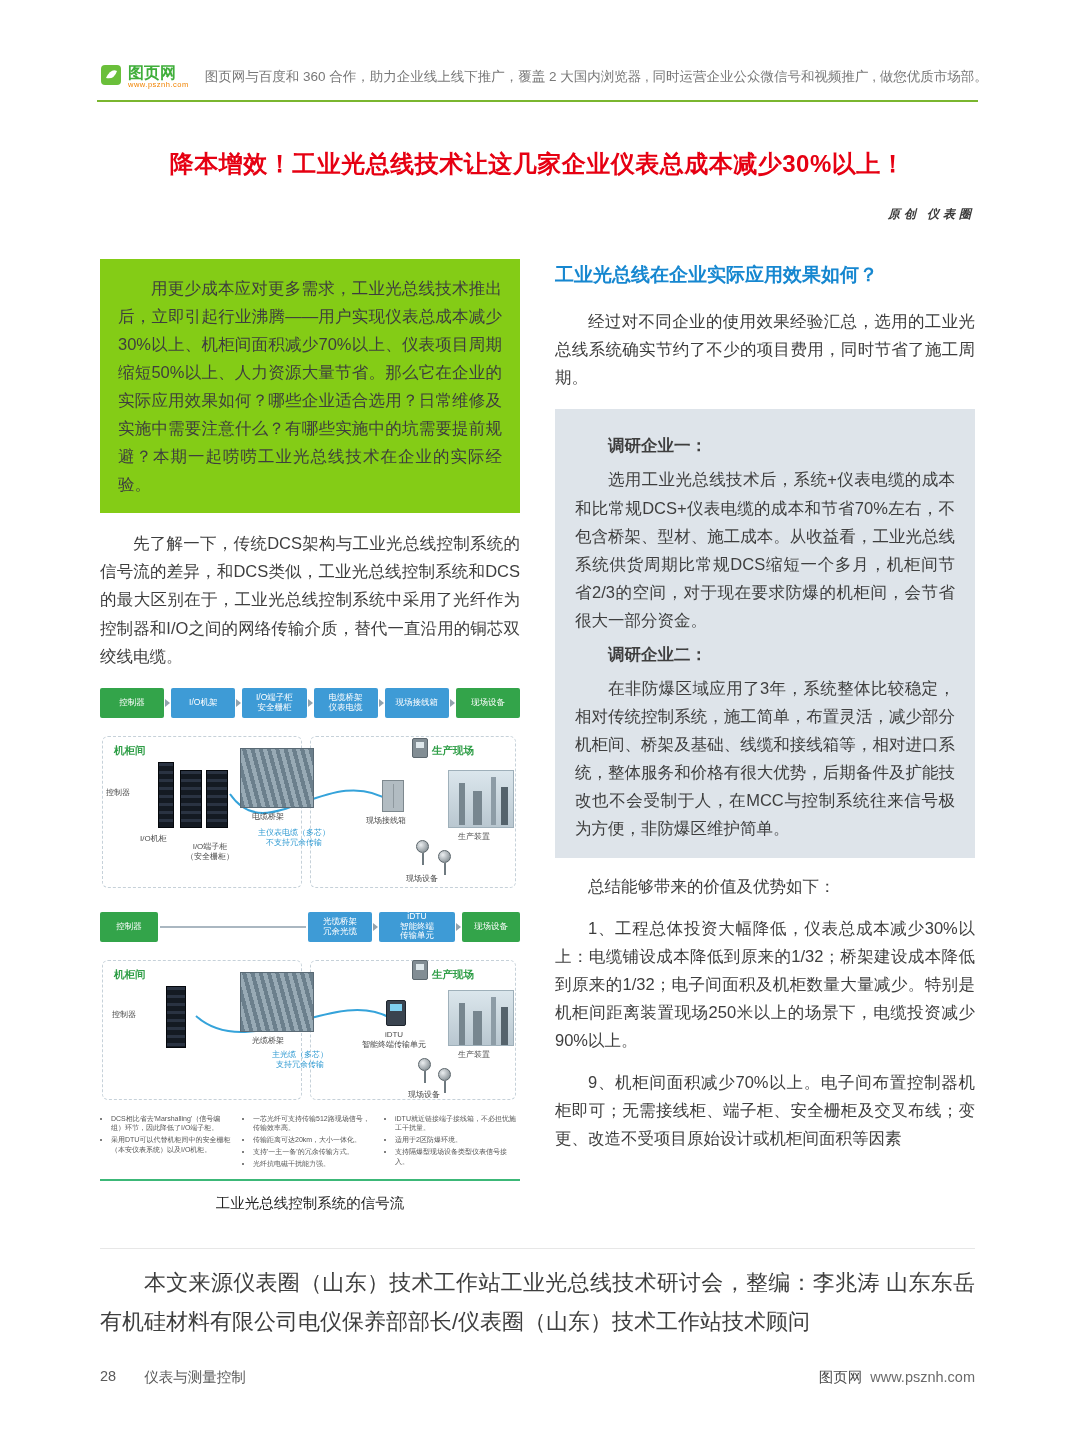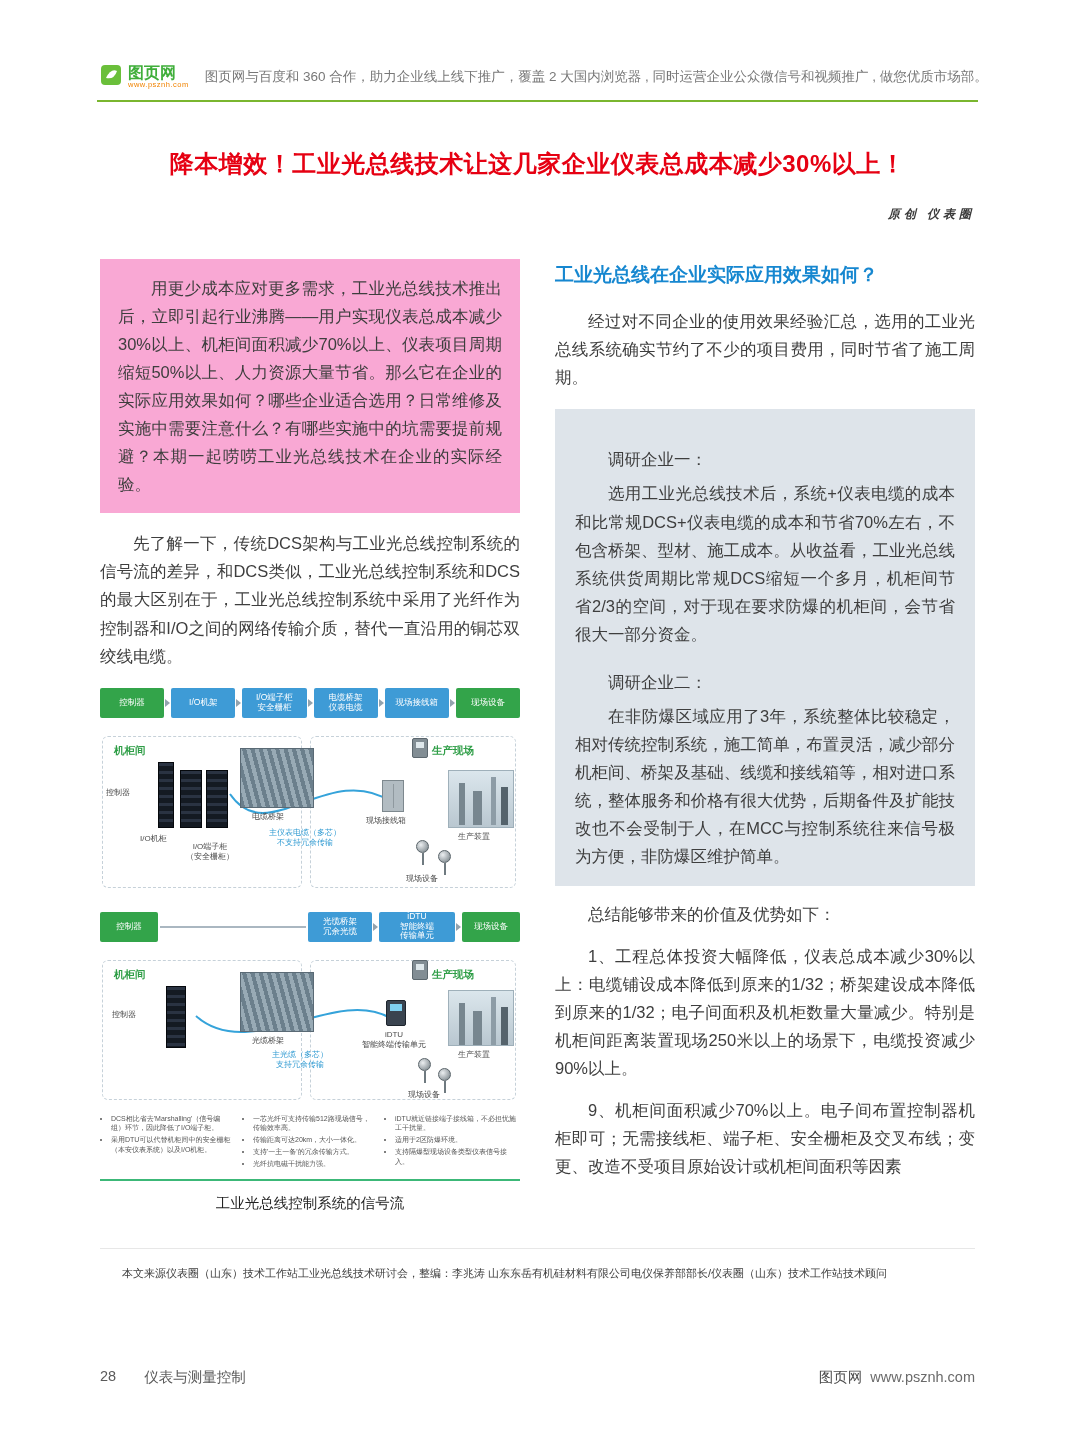--- a/index.html
+++ b/index.html
@@ -18,26 +18,26 @@
 
   
   .page-title { margin: 46px 100px 0 100px; text-align: center; color: #e60012; font-size: 24px; font-weight: bold; letter-spacing: .5px; }
   .byline { margin: 26px 100px 0 100px; text-align: right; font-family: "Liberation Serif", "DejaVu Serif", serif; font-style: italic; font-weight: 600; font-size: 12px; color: #3a3a3a; letter-spacing: 4px; }
 
   
   .columns { display: flex; gap: 35px; margin: 36px 100px 0 100px; width: 875px; }
   .col { width: 420px; flex: 0 0 420px; font-size: 16.5px; line-height: 1.7; text-align: justify; }
   .col p { text-indent: 2em; }
 
-  .intro-box { background: #f9a8d4; padding: 15px 18px; }
+  .intro-box { background: #84cc16; padding: 15px 18px; }
   .col-left > p { margin-top: 16px; }
 
   .blue-heading { color: #1687d0; font-size: 19px; font-weight: bold; margin-bottom: 16px; }
   .survey-box { background: #dee4ea; padding: 16px 20px; margin: 18px 0 14px 0; }
-  .survey-box h3 { font-size: 16.5px; font-weight: normal; text-indent: 2em; margin: 20px 0 6px 0; }
+  .survey-box h3 { font-size: 16.5px; font-weight: bold; text-indent: 2em; margin: 6px 0 6px 0; }
   .survey-box p { text-indent: 2em; }
   .col-right > p { margin-top: 14px; }
 
   
   .diagram { margin-top: 18px; }
   .flow-row { display: flex; align-items: center; width: 100%; }
   .fbox { height: 30px; display: flex; align-items: center; justify-content: center; text-align: center;
           color: #fff; font-size: 8.5px; line-height: 1.15; white-space: pre-line; border-radius: 2px; padding: 0 3px; }
   .fbox.g { background: #33a44a; } .fbox.b { background: #3e9bd6; }
   .d1 .fbox { flex: 1; }
@@ -72,21 +72,21 @@
 
   .notes { display: flex; gap: 10px; margin-top: 8px; padding: 0 2px; }
   .note-col { flex: 1; }
   .note-col ul { list-style: disc; padding-left: 9px; }
   .note-col li { font-size: 7px; line-height: 1.4; color: #555; text-align: left; margin-bottom: 2px; }
   .d2-rule { border-top: 2px solid #3cb878; margin-top: 8px; }
   .caption { text-align: center; font-size: 14.5px; color: #1f1f1f; margin: 10px 0 4px 0; text-indent: 0; }
 
   
   .source-rule { position: absolute; left: 100px; top: 1248px; width: 875px; border-top: 1px solid #e7e7e7; }
-  .source { position: absolute; left: 100px; top: 1264px; width: 875px; font-size: 11px; line-height: 1.75; text-align: justify; text-indent: 2em; color: #3e3e3e; }
+  .source { position: absolute; left: 100px; top: 1264px; width: 875px; font-size: 22px; line-height: 1.75; text-align: justify; text-indent: 2em; color: #3e3e3e; }
   .page-footer { position: absolute; left: 100px; top: 1368px; width: 875px; display: flex; justify-content: space-between; align-items: center; font-size: 14.5px; color: #5a5a5a; }
   .footer-left { display: flex; gap: 28px; }
   .footer-right { color: #6a6a6a; }
   .footer-right .site-name { color: #4a4a4a; margin-right: 8px; }
 </style>
 </head>
 <body>
 
 <div class="page">
 
@@ -147,21 +147,21 @@
           <div class="rack" style="left:58px; top:40px; width:16px; height:66px;"></div>
           <div class="rack" style="left:80px; top:48px; width:22px; height:58px;"></div>
           <div class="rack" style="left:106px; top:48px; width:22px; height:58px;"></div>
           <div class="dg-label" style="left:6px; top:66px;">控制器</div>
           <div class="dg-label" style="left:40px; top:112px;">I/O机柜</div>
           <div class="dg-label" style="left:86px; top:120px;">I/O端子柜
 （安全栅柜）</div>
 
           <div class="photo-tray" style="left:140px; top:26px; width:74px; height:60px;"></div>
           <div class="dg-label" style="left:152px; top:90px;">电缆桥架</div>
-          <div class="dg-label blue" style="left:169px; top:106px;">主仪表电缆（多芯）
+          <div class="dg-label blue" style="left:158px; top:106px;">主仪表电缆（多芯）
 不支持冗余传输</div>
 
           <div class="transmitter" style="left:312px; top:16px;"></div>
           <div class="junction" style="left:282px; top:58px; width:22px; height:32px;"></div>
           <div class="dg-label" style="left:266px; top:94px;">现场接线箱</div>
 
           <div class="photo-plant" style="left:348px; top:48px; width:66px; height:58px;"></div>
           <div class="dg-label" style="left:358px; top:110px;">生产装置</div>
 
           <div class="instrument" style="left:316px; top:118px;"></div>

